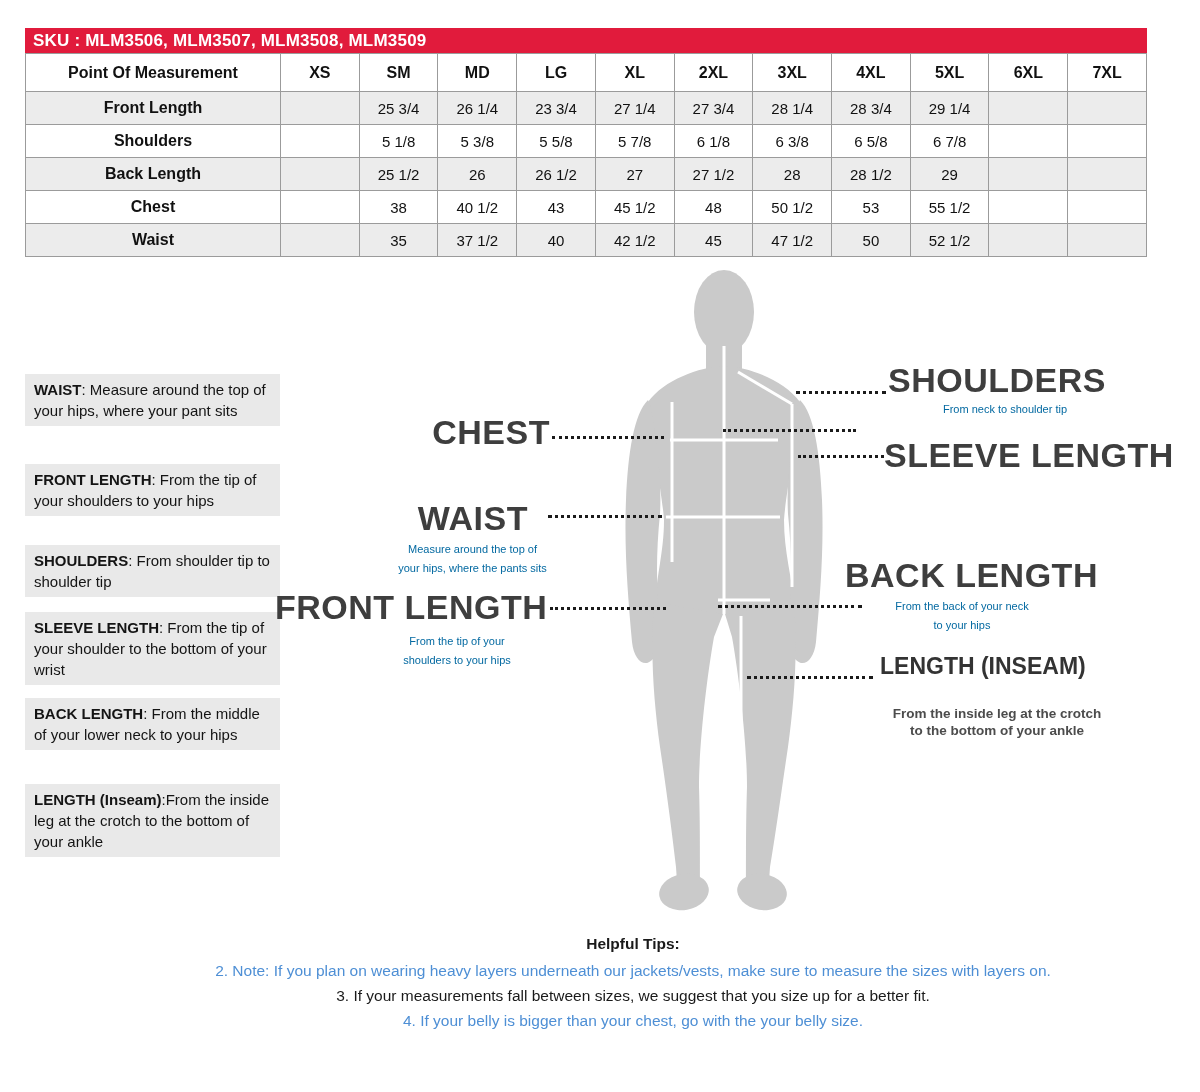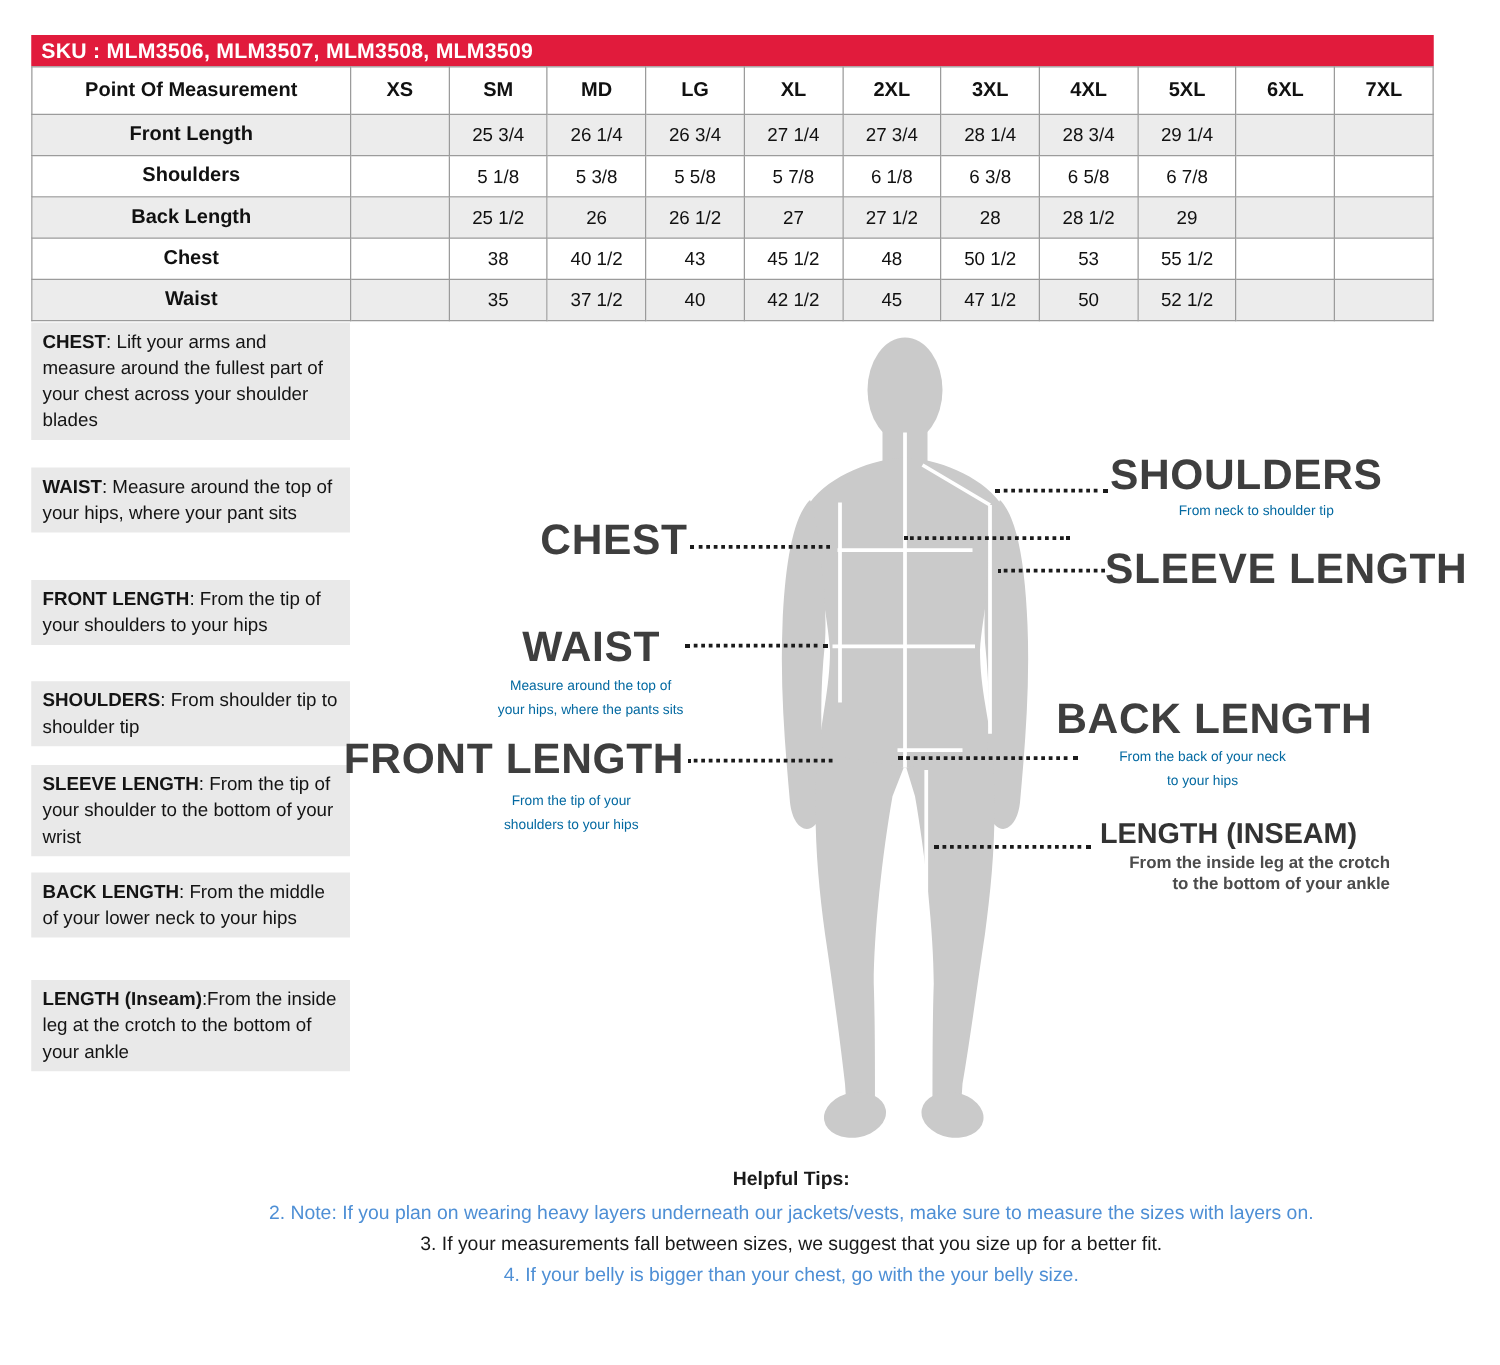--- a/index.html
+++ b/index.html
@@ -31,21 +31,21 @@
   
   .dot{position:absolute;height:0;border-top:3px dotted #1b1b1b;}
 
   
   .biglabel{position:absolute;font-weight:bold;color:#3e3e3e;font-size:34px;
             letter-spacing:.5px;white-space:nowrap;}
   .biglabel.ra{text-align:right;}
   .biglabel.inseam{font-size:23px;letter-spacing:0;color:#333;}
   .sublabel{position:absolute;color:#0369a1;font-size:11px;line-height:19px;text-align:center;}
   .sublabel.la{text-align:left;}
-  .sublabel.inseam{font-weight:bold;font-size:13.5px;color:#4c4c4c;line-height:17px;text-align:right;}
+  .sublabel.inseam{font-weight:bold;font-size:13.5px;color:#4c4c4c;line-height:17px;text-align:center;margin-top:24px;}
 
   
   .tips{position:absolute;left:66px;top:932px;width:1134px;text-align:center;
         font-size:15.5px;color:#1a1a1a;}
   .tips .heading{font-weight:bold;line-height:24px;margin-bottom:2px;}
   .tips .tip{line-height:25px;}
   .tips .tip.blue{color:#4e8fd5;}
   .tips b{font-weight:bold;}
 </style>
 </head>
@@ -85,21 +85,21 @@
         <th>6XL</th>
         <th>7XL</th>
       </tr>
     </thead>
     <tbody>
       <tr class="shade">
         <td class="rowlabel">Front Length</td>
         <td></td>
         <td>25 3/4</td>
         <td>26 1/4</td>
-        <td>26 3/4</td>
+        <td>23 3/4</td>
         <td>27 1/4</td>
         <td>27 3/4</td>
         <td>28 1/4</td>
         <td>28 3/4</td>
         <td>29 1/4</td>
         <td></td>
         <td></td>
       </tr>
       <tr>
         <td class="rowlabel">Shoulders</td>
@@ -153,21 +153,20 @@
         <td>45</td>
         <td>47 1/2</td>
         <td>50</td>
         <td>52 1/2</td>
         <td></td>
         <td></td>
       </tr>
     </tbody>
   </table>
 
-  <div class="desc-box" style="top:258px;"><b>CHEST</b><span>: Lift your arms  and measure around the fullest part of your chest across your shoulder blades</span></div>
   <div class="desc-box" style="top:374px;"><b>WAIST</b><span>:  Measure around the top of your hips, where your pant sits</span></div>
   <div class="desc-box" style="top:464px;"><b>FRONT LENGTH</b><span>: From the tip of your shoulders to your hips</span></div>
   <div class="desc-box" style="top:545px;"><b>SHOULDERS</b><span>: From shoulder tip to shoulder tip</span></div>
   <div class="desc-box" style="top:612px;"><b>SLEEVE LENGTH</b><span>: From the tip of your shoulder to the bottom of your wrist</span></div>
   <div class="desc-box" style="top:698px;"><b>BACK LENGTH</b><span>: From the middle of your lower neck to your hips</span></div>
   <div class="desc-box" style="top:784px;"><b>LENGTH (Inseam)</b><span>:From the inside leg at the crotch to the bottom of your ankle</span></div>
 
   <svg class="fig" viewBox="0 0 240 660" aria-hidden="true">
     <g fill="#cacaca">
       <ellipse cx="120" cy="60" rx="30" ry="42"></ellipse>

